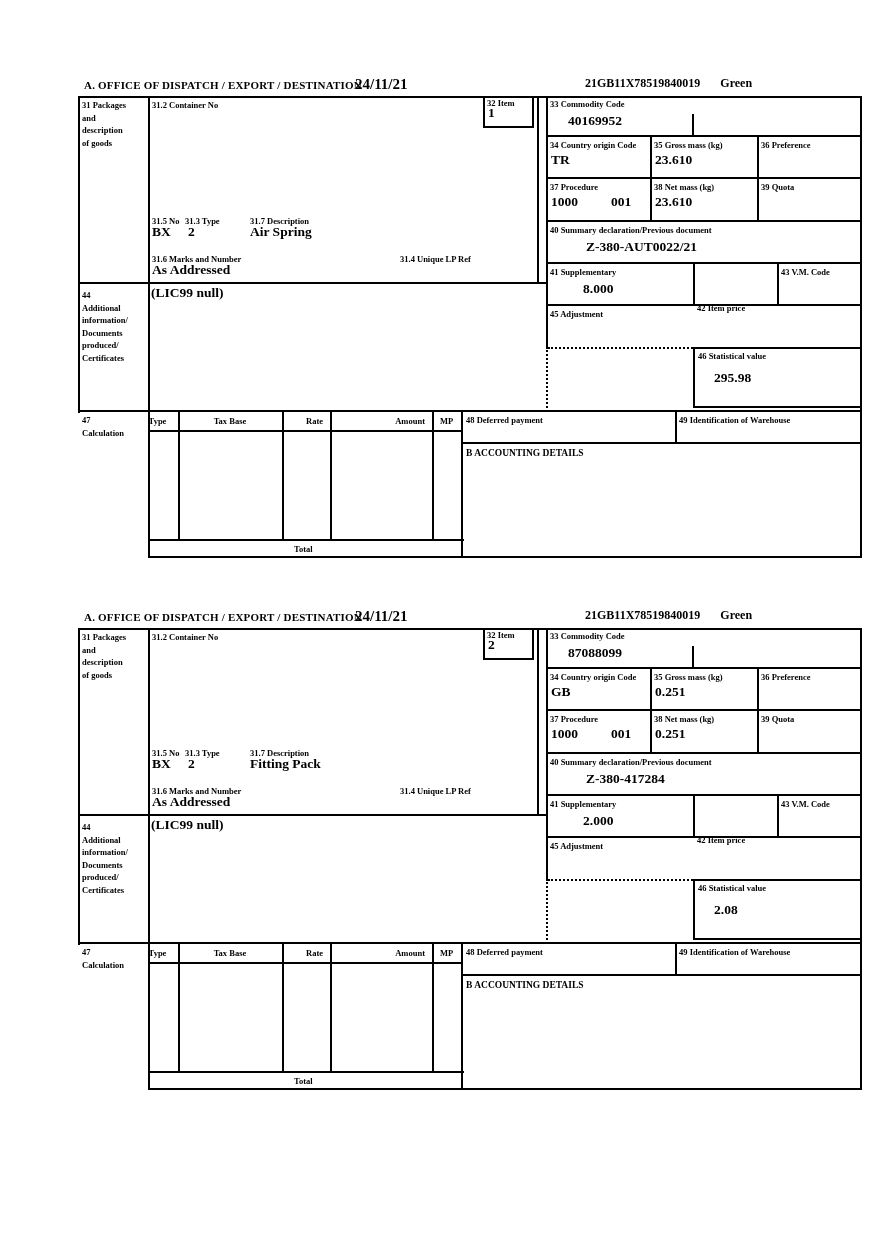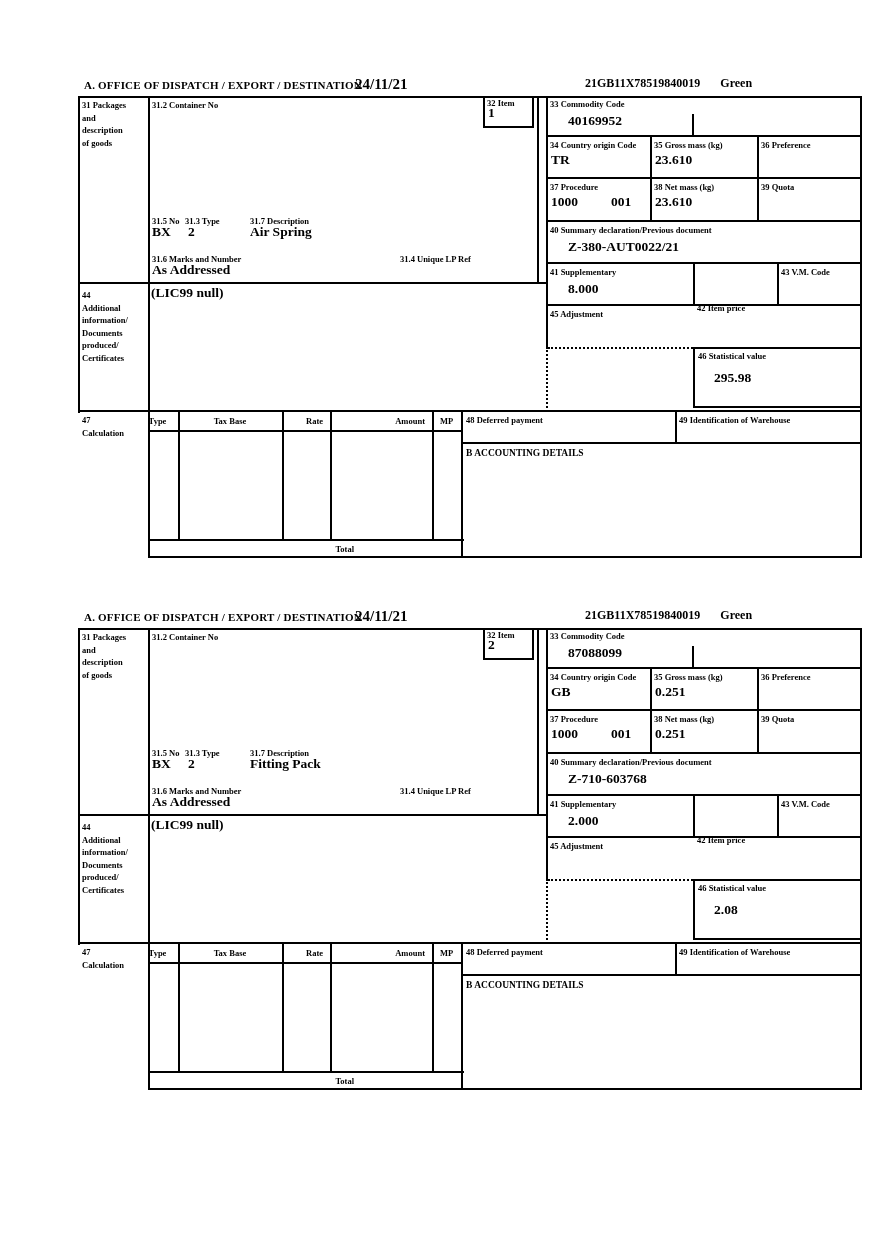--- a/index.html
+++ b/index.html
@@ -67,23 +67,23 @@
   .p-lbl35 { left: 576px; top: 43px; }
   .p-v35   { left: 577px; top: 57px; }
   .p-lbl36 { left: 683px; top: 43px; }
   .p-lbl37 { left: 472px; top: 85px; }
   .p-v37   { left: 473px; top: 99px; }
   .p-v37b  { left: 533px; top: 99px; }
   .p-lbl38 { left: 576px; top: 85px; }
   .p-v38   { left: 577px; top: 99px; }
   .p-lbl39 { left: 683px; top: 85px; }
   .p-lbl40 { left: 472px; top: 128px; }
-  .p-v40   { left: 490px; top: 144px; }
+  .p-v40   { left: 508px; top: 144px; }
   .p-lbl41 { left: 472px; top: 170px; }
-  .p-v41   { left: 490px; top: 186px; }
+  .p-v41   { left: 505px; top: 186px; }
   .p-lbl42 { left: 619px; top: 170px; margin-top: 36px; }
   .p-lbl43 { left: 703px; top: 170px; }
   .p-lbl315 { left: 74px;  top: 119px; }
   .p-lbl313 { left: 107px; top: 119px; }
   .p-lbl317 { left: 172px; top: 119px; }
   .p-v315  { left: 74px;  top: 129px; text-align: center; }
   .p-v313  { left: 110px; top: 129px; }
   .p-v317  { left: 172px; top: 129px; }
   .p-lbl316 { left: 74px; top: 157px; }
   .p-v316  { left: 74px;  top: 167px; }
@@ -95,21 +95,21 @@
   .p-v46   { left: 636px; top: 275px; }
   .p-lbl47 { left: 4px; top: 318px; width: 62px; }
   .p-th-type   { left: 70px;  top: 319px; width: 19px;  text-align: center; }
   .p-th-tax    { left: 100px; top: 319px; width: 104px; text-align: center; }
   .p-th-rate   { left: 204px; top: 319px; width: 44px;  text-align: right; padding-right: 3px; }
   .p-th-amount { left: 252px; top: 319px; width: 98px;  text-align: right; padding-right: 3px; }
   .p-th-mp     { left: 354px; top: 319px; width: 29px;  text-align: center; }
   .p-lbl48 { left: 388px; top: 318px; }
   .p-lbl49 { left: 601px; top: 318px; }
   .p-lblB  { left: 388px; top: 352px; }
-  .p-total { left: 216px; top: 447px; width: 60px; text-align: right; }
+  .p-total { left: 216px; top: 447px; width: 60px; text-align: left; }
 </style>
 </head>
 <body>
 
 <div class="sad-wrap" style="top:76px">
   <div class="office">A.  OFFICE OF DISPATCH / EXPORT / DESTINATION</div>
   <div class="date">24/11/21</div>
   <div class="refline">
     <span>21GB11X78519840019</span>
     <span>Green</span>
@@ -271,21 +271,21 @@
     <div class="lbl p-lbl315">31.5 No</div>
     <div class="lbl p-lbl313">31.3 Type</div>
     <div class="lbl p-lbl317">31.7 Description</div>
     <div class="val p-v315">BX</div>
     <div class="val p-v313">2</div>
     <div class="val p-v317">Fitting Pack</div>
     <div class="lbl p-lbl316">31.6 Marks and Number</div>
     <div class="val p-v316">As Addressed</div>
     <div class="lbl p-lbl314">31.4 Unique LP Ref</div>
     <div class="lbl p-lbl40">40 Summary declaration/Previous document</div>
-    <div class="val p-v40">Z-710-603768</div>
+    <div class="val p-v40">Z-380-417284</div>
     <div class="lbl p-lbl41">41 Supplementary</div>
     <div class="val p-v41">2.000</div>
     <div class="lbl p-lbl42">42 Item price</div>
     <div class="lbl p-lbl43">43 V.M. Code</div>
     <div class="lbl p-lbl44">44
 Additional
 information/
 Documents
 produced/
 Certificates</div>

